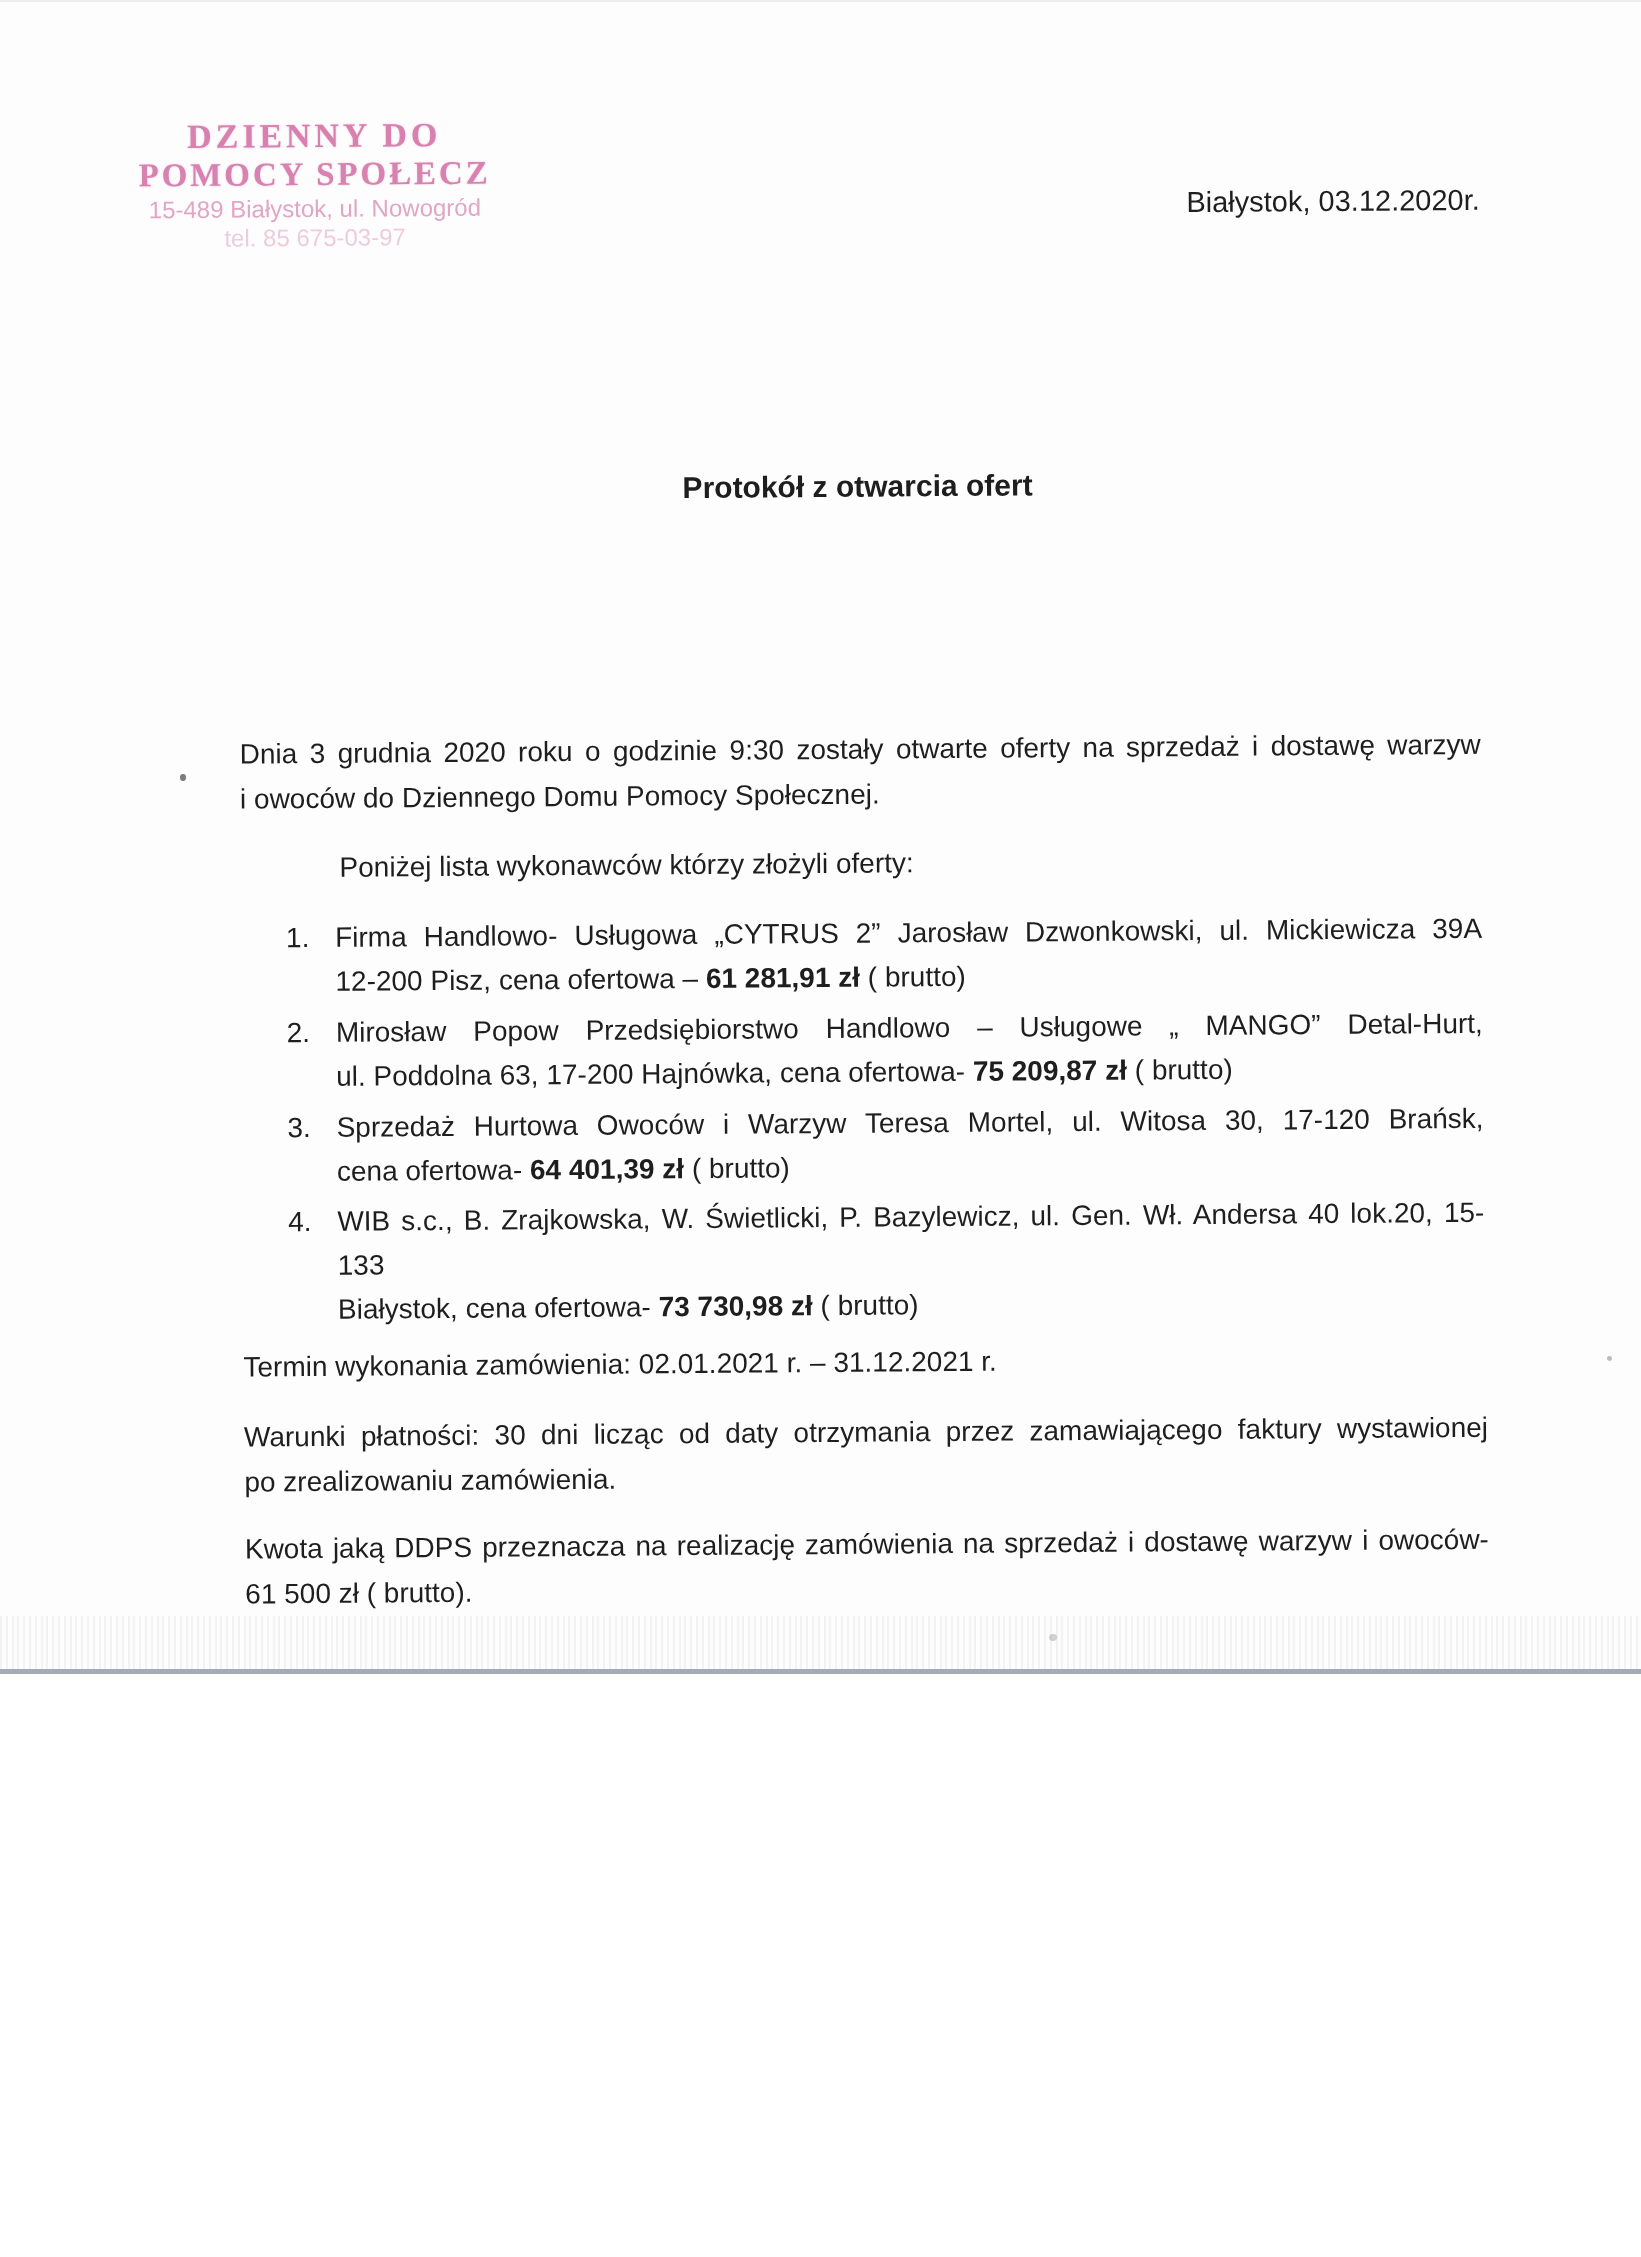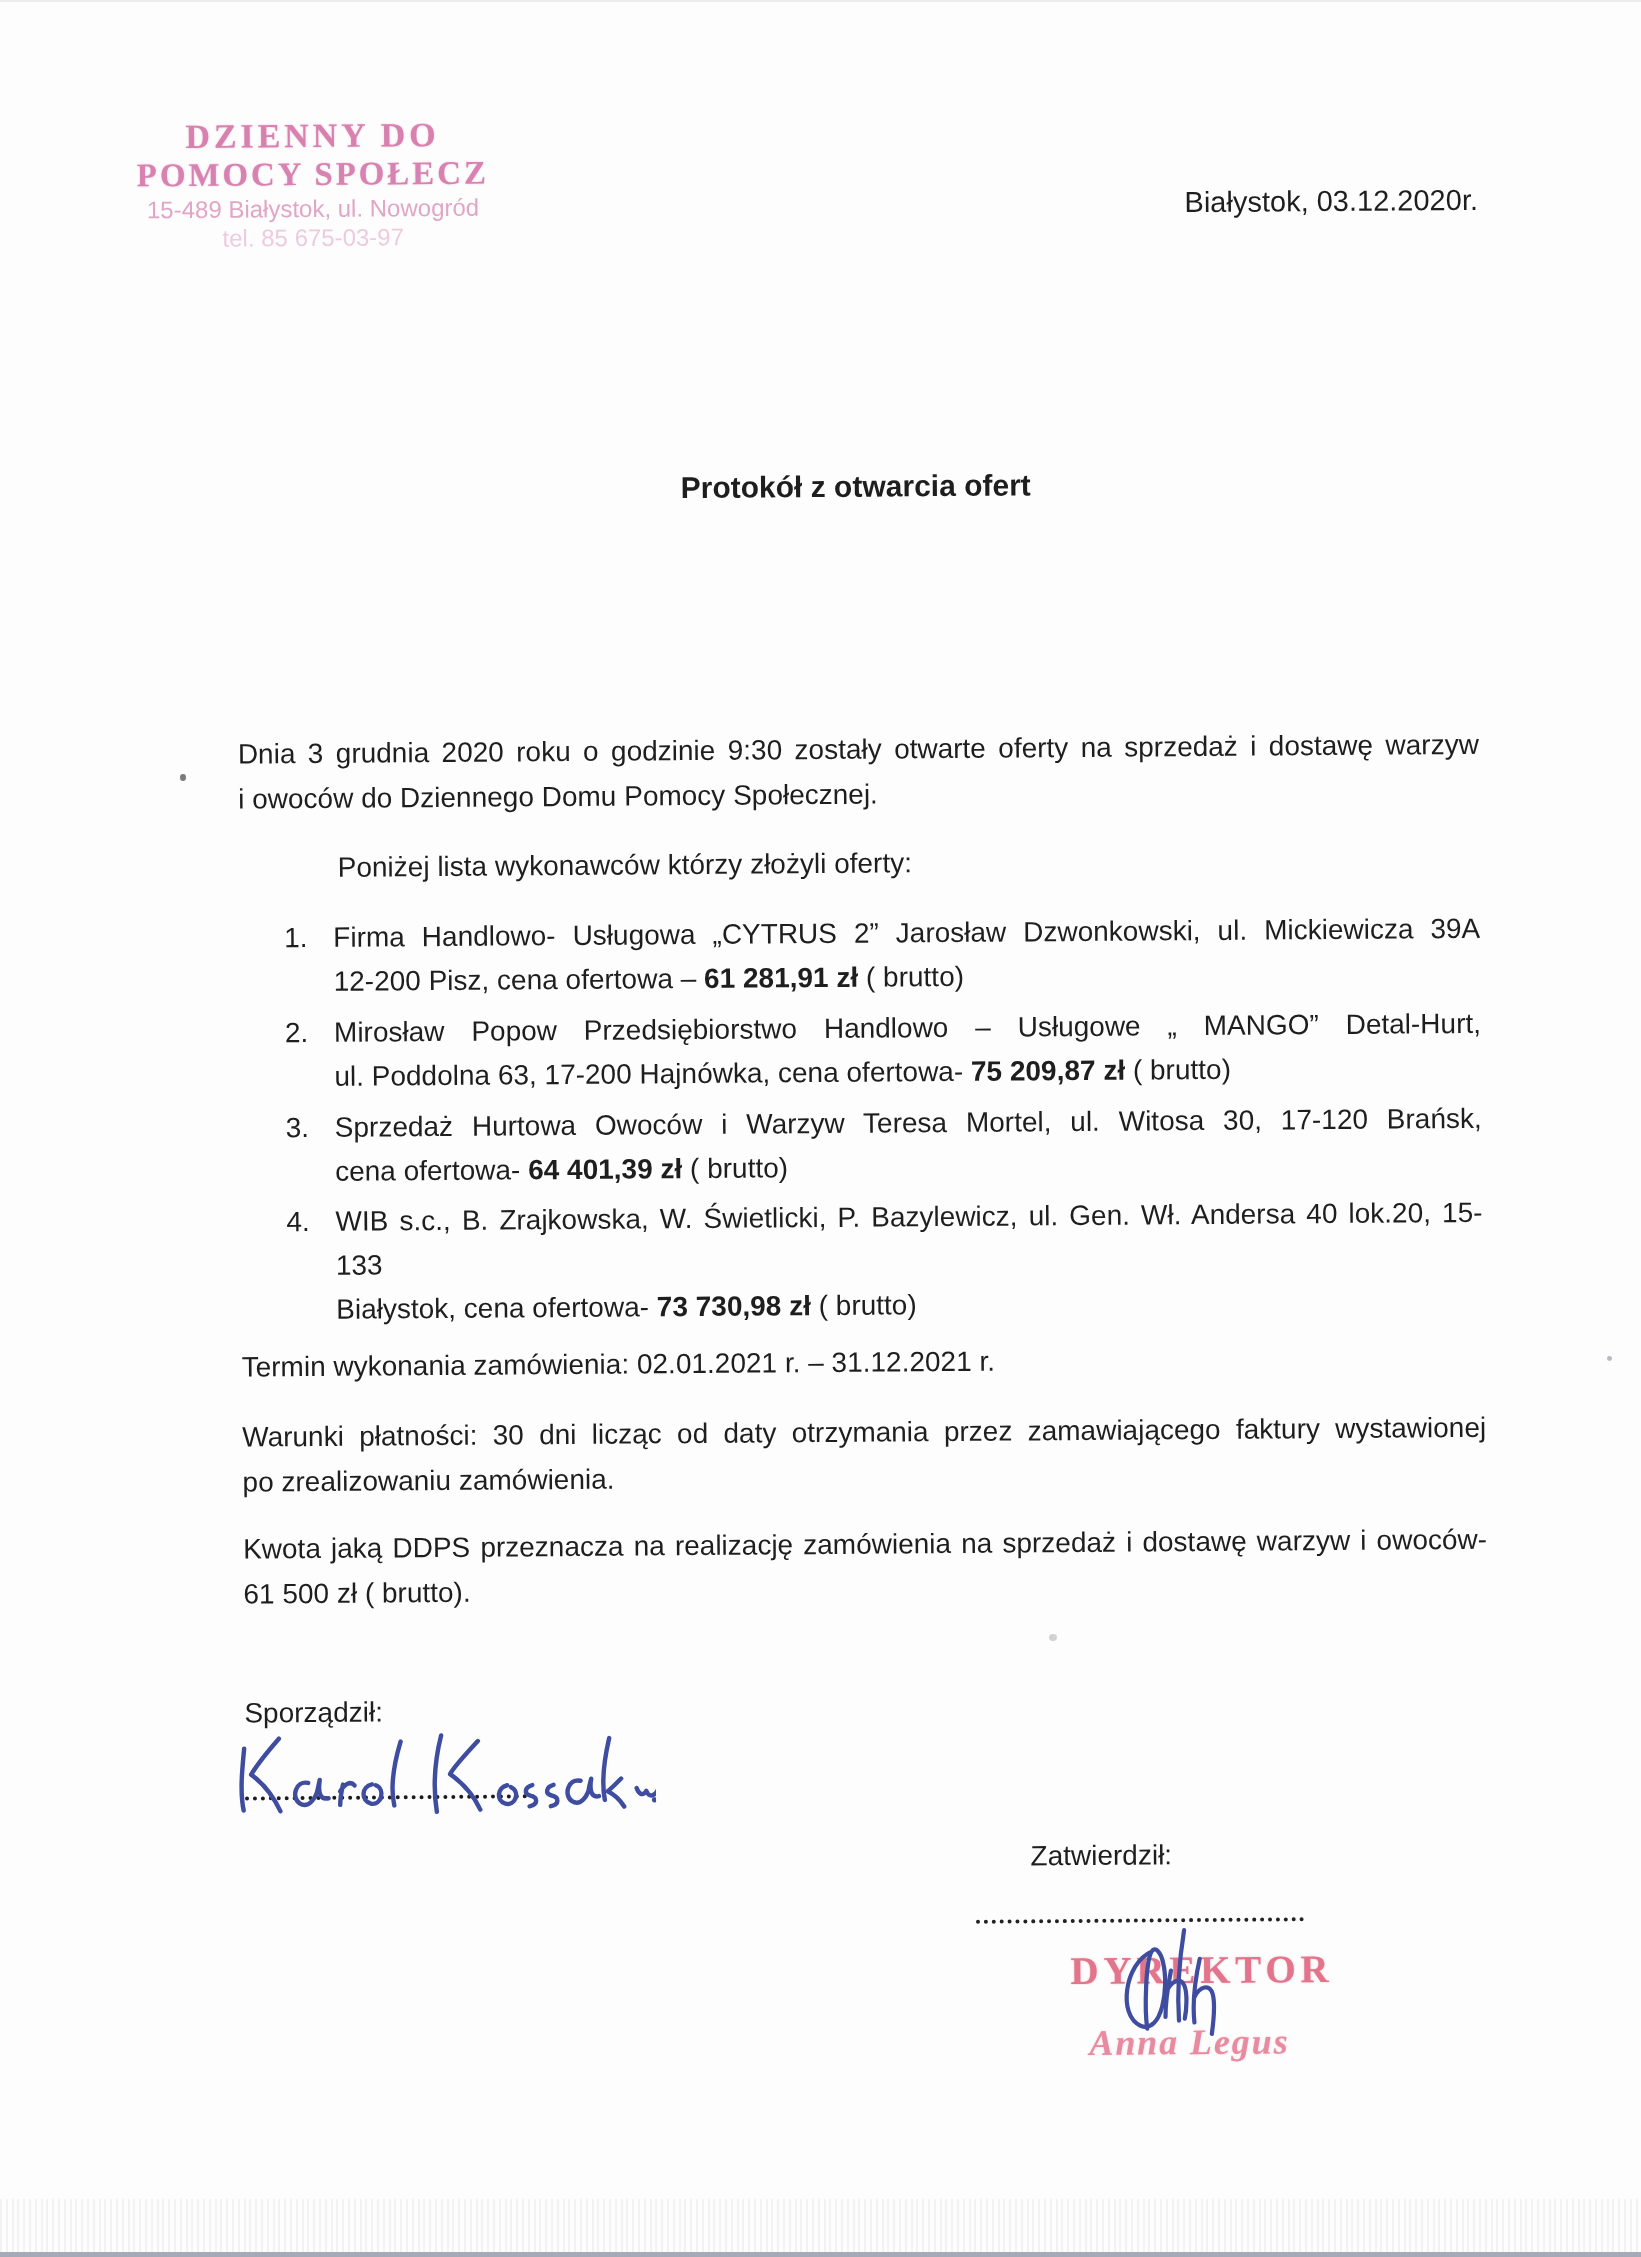--- a/index.html
+++ b/index.html
@@ -1,18 +1,18 @@
 <!DOCTYPE html>
 <html lang="pl"><head>
 <meta charset="utf-8">
 <style>
   html,body{margin:0;padding:0;background:#ffffff;}
   .page{
     position:relative;
-    width:1641px;height:2257px;
+    width:1641px;height:1674px;
     background:#fdfdfd;
     overflow:hidden;
     font-family:"Liberation Sans",sans-serif;
     color:#1e1e1e;
   }
   .content{position:absolute;inset:0;transform:rotate(-0.45deg);transform-origin:50% 40%;}
 
   
   .sender-stamp{position:absolute;left:130px;top:114px;width:377px;text-align:center;
     font-family:"Liberation Serif",serif;line-height:1.08;}

